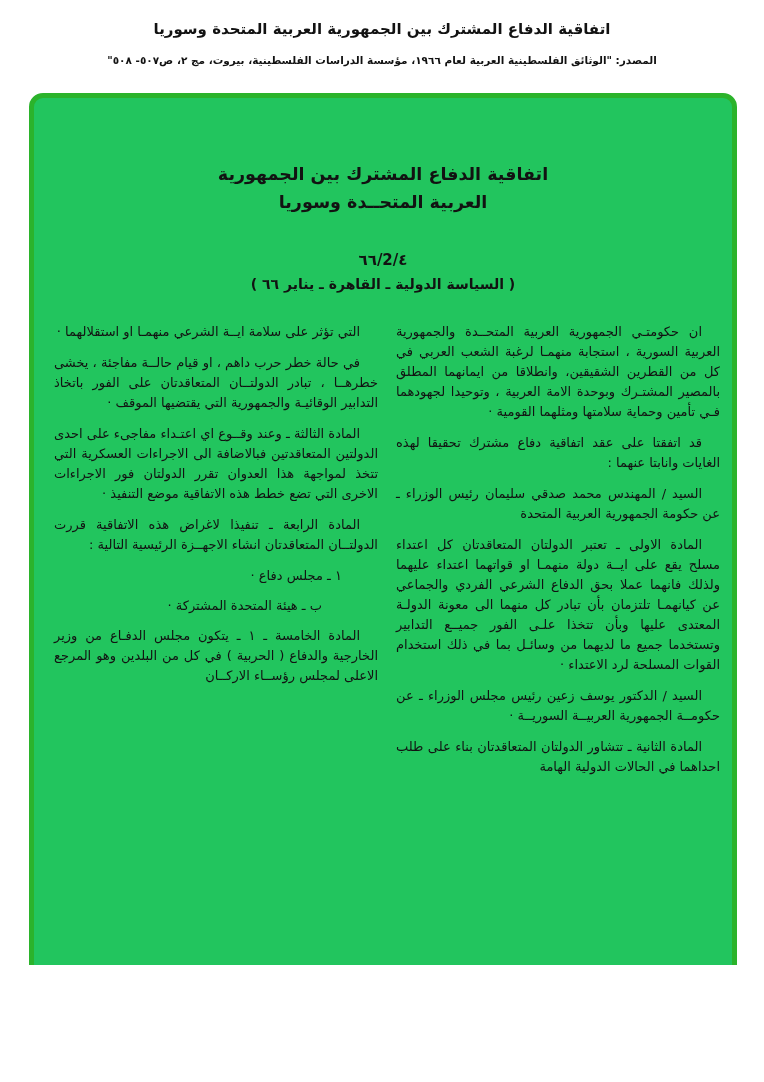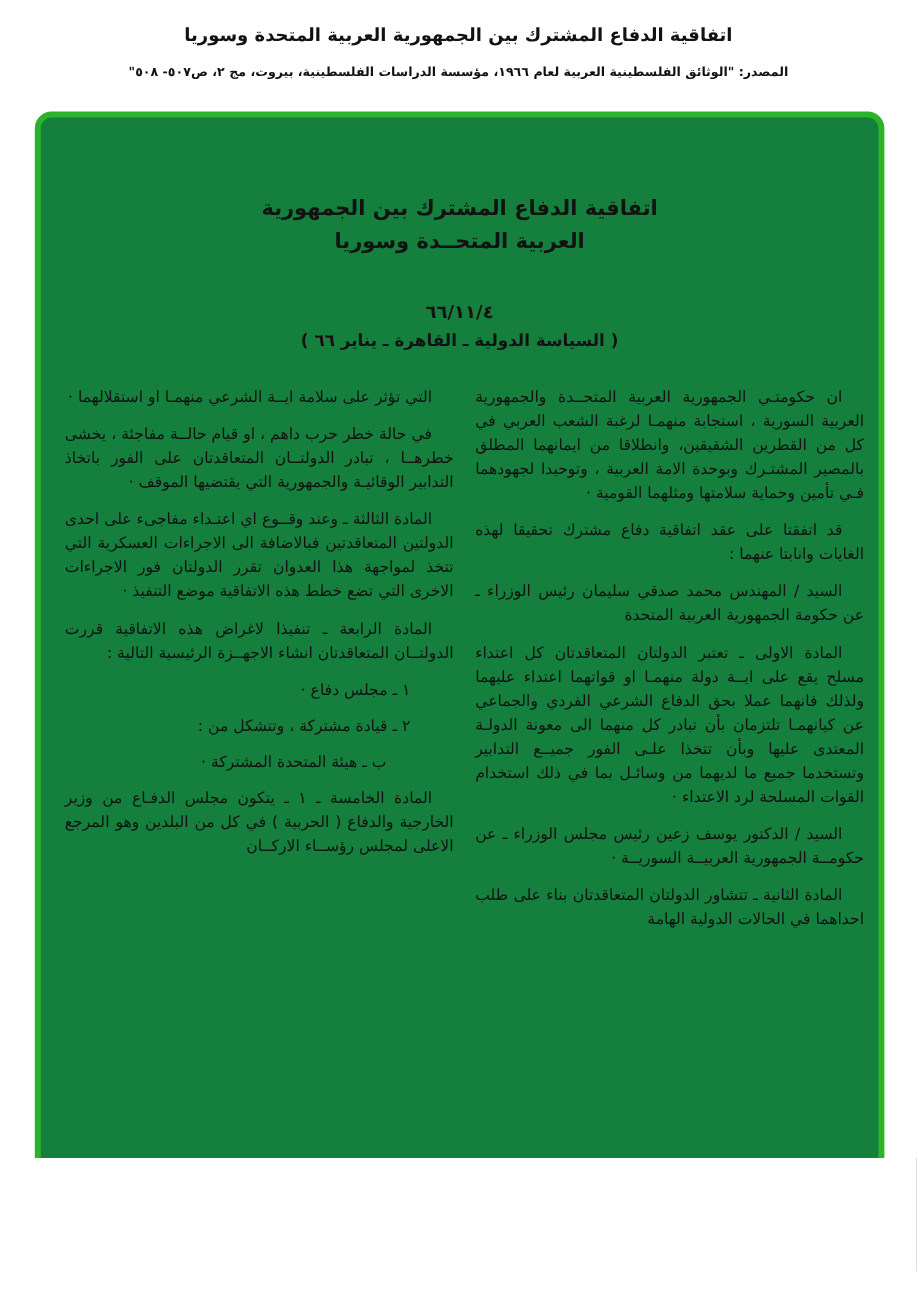--- a/index.html
+++ b/index.html
@@ -37,21 +37,21 @@
   .frame {
     position: absolute;
     left: 29px;
     top: 93px;
     width: 708px;
     height: 917px;
     box-sizing: border-box;
     border-style: solid;
     border-width: 5px;
     border-radius: 14px;
-    background: #15803d;
+    background: #22c55e;
   }
   .doc-title {
     margin-top: 62px;
     text-align: center;
     direction: rtl;
     font-weight: bold;
     font-size: 17.5px;
     line-height: 28px;
     white-space: pre-line;
   }
@@ -117,39 +117,38 @@
 <div class="page">
 
   <div class="header">
     <div class="header-title">اتفاقية الدفاع المشترك بين الجمهورية العربية المتحدة وسوريا</div>
     <div class="header-source">المصدر: "الوثائق الفلسطينية العربية لعام ١٩٦٦، مؤسسة الدراسات الفلسطينية، بيروت، مج ٢، ص٥٠٧- ٥٠٨"</div>
   </div>
 
   <div class="frame" style="border-color: rgb(43, 179, 43);">
     <div class="doc-title">اتفاقية الدفاع المشترك بين الجمهورية
 العربية المتحــدة وسوريا</div>
-    <div class="doc-date">٦٦/١١/٤</div>
+    <div class="doc-date">٦٦/2/٤</div>
     <div class="doc-subtitle">( السياسة الدولية ـ القاهرة ـ يناير ٦٦ )</div>
 
     <div class="columns">
       <div class="col">
           <p>ان حكومتـي الجمهورية العربية المتحــدة والجمهورية العربية السورية ، استجابة منهمـا لرغبة الشعب العربي في كل من القطرين الشقيقين، وانطلاقا من ايمانهما المطلق بالمصير المشتـرك وبوحدة الامة العربية ، وتوحيدا لجهودهما فـي تأمين وحماية سلامتها ومثلهما القومية ·</p>
           <p>قد اتفقتا على عقد اتفاقية دفاع مشترك تحقيقا لهذه الغايات وانابتا عنهما :</p>
           <p>السيد / المهندس محمد صدقي سليمان رئيس الوزراء ـ عن حكومة الجمهورية العربية المتحدة</p>
           <p><b>المادة الاولى </b>ـ تعتبر الدولتان المتعاقدتان كل اعتداء مسلح يقع على ايــة دولة منهمـا او قواتهما اعتداء عليهما ولذلك فانهما عملا بحق الدفاع الشرعي الفردي والجماعي عن كيانهمـا تلتزمان بأن تبادر كل منهما الى معونة الدولـة المعتدى عليها وبأن تتخذا علـى الفور جميــع التدابير وتستخدما جميع ما لديهما من وسائـل بما في ذلك استخدام القوات المسلحة لرد الاعتداء ·</p>
           <p>السيد / الدكتور يوسف زعين رئيس مجلس الوزراء ـ عن حكومــة الجمهورية العربيــة السوريــة ·</p>
           <p><b>المادة الثانية </b>ـ تتشاور الدولتان المتعاقدتان بناء على طلب احداهما في الحالات الدولية الهامة</p>
         </div>
       <div class="col">
           <p>التي تؤثر على سلامة ايــة الشرعي منهمـا او استقلالهما ·</p>
           <p>في حالة خطر حرب داهم ، او قيام حالــة مفاجئة ، يخشى خطرهــا ، تبادر الدولتــان المتعاقدتان على الفور باتخاذ التدابير الوقائيـة والجمهورية التي يقتضيها الموقف ·</p>
           <p><b>المادة الثالثة </b>ـ وعند وقــوع اي اعتـداء مفاجىء على احدى الدولتين المتعاقدتين فبالاضافة الى الاجراءات العسكرية التي تتخذ لمواجهة هذا العدوان تقرر الدولتان فور الاجراءات الاخرى التي تضع خطط هذه الاتفاقية موضع التنفيذ ·</p>
           <p><b>المادة الرابعة </b>ـ تنفيذا لاغراض هذه الاتفاقية قررت الدولتــان المتعاقدتان انشاء الاجهــزة الرئيسية التالية :</p>
           <p class="item">١ ـ مجلس دفاع ·</p>
-          <p class="item">٢ ـ قيادة مشتركة ، وتتشكل من :</p>
           <p class="item item2">ب ـ هيئة المتحدة المشتركة ·</p>
           <p><b>المادة الخامسة </b>ـ ١ ـ يتكون مجلس الدفـاع من وزير الخارجية والدفاع ( الحربية ) في كل من البلدين وهو المرجع الاعلى لمجلس رؤســاء الاركــان</p>
         </div>
     </div>
   </div>
 
   <div class="page-number">١</div>
 
 </div>
 

